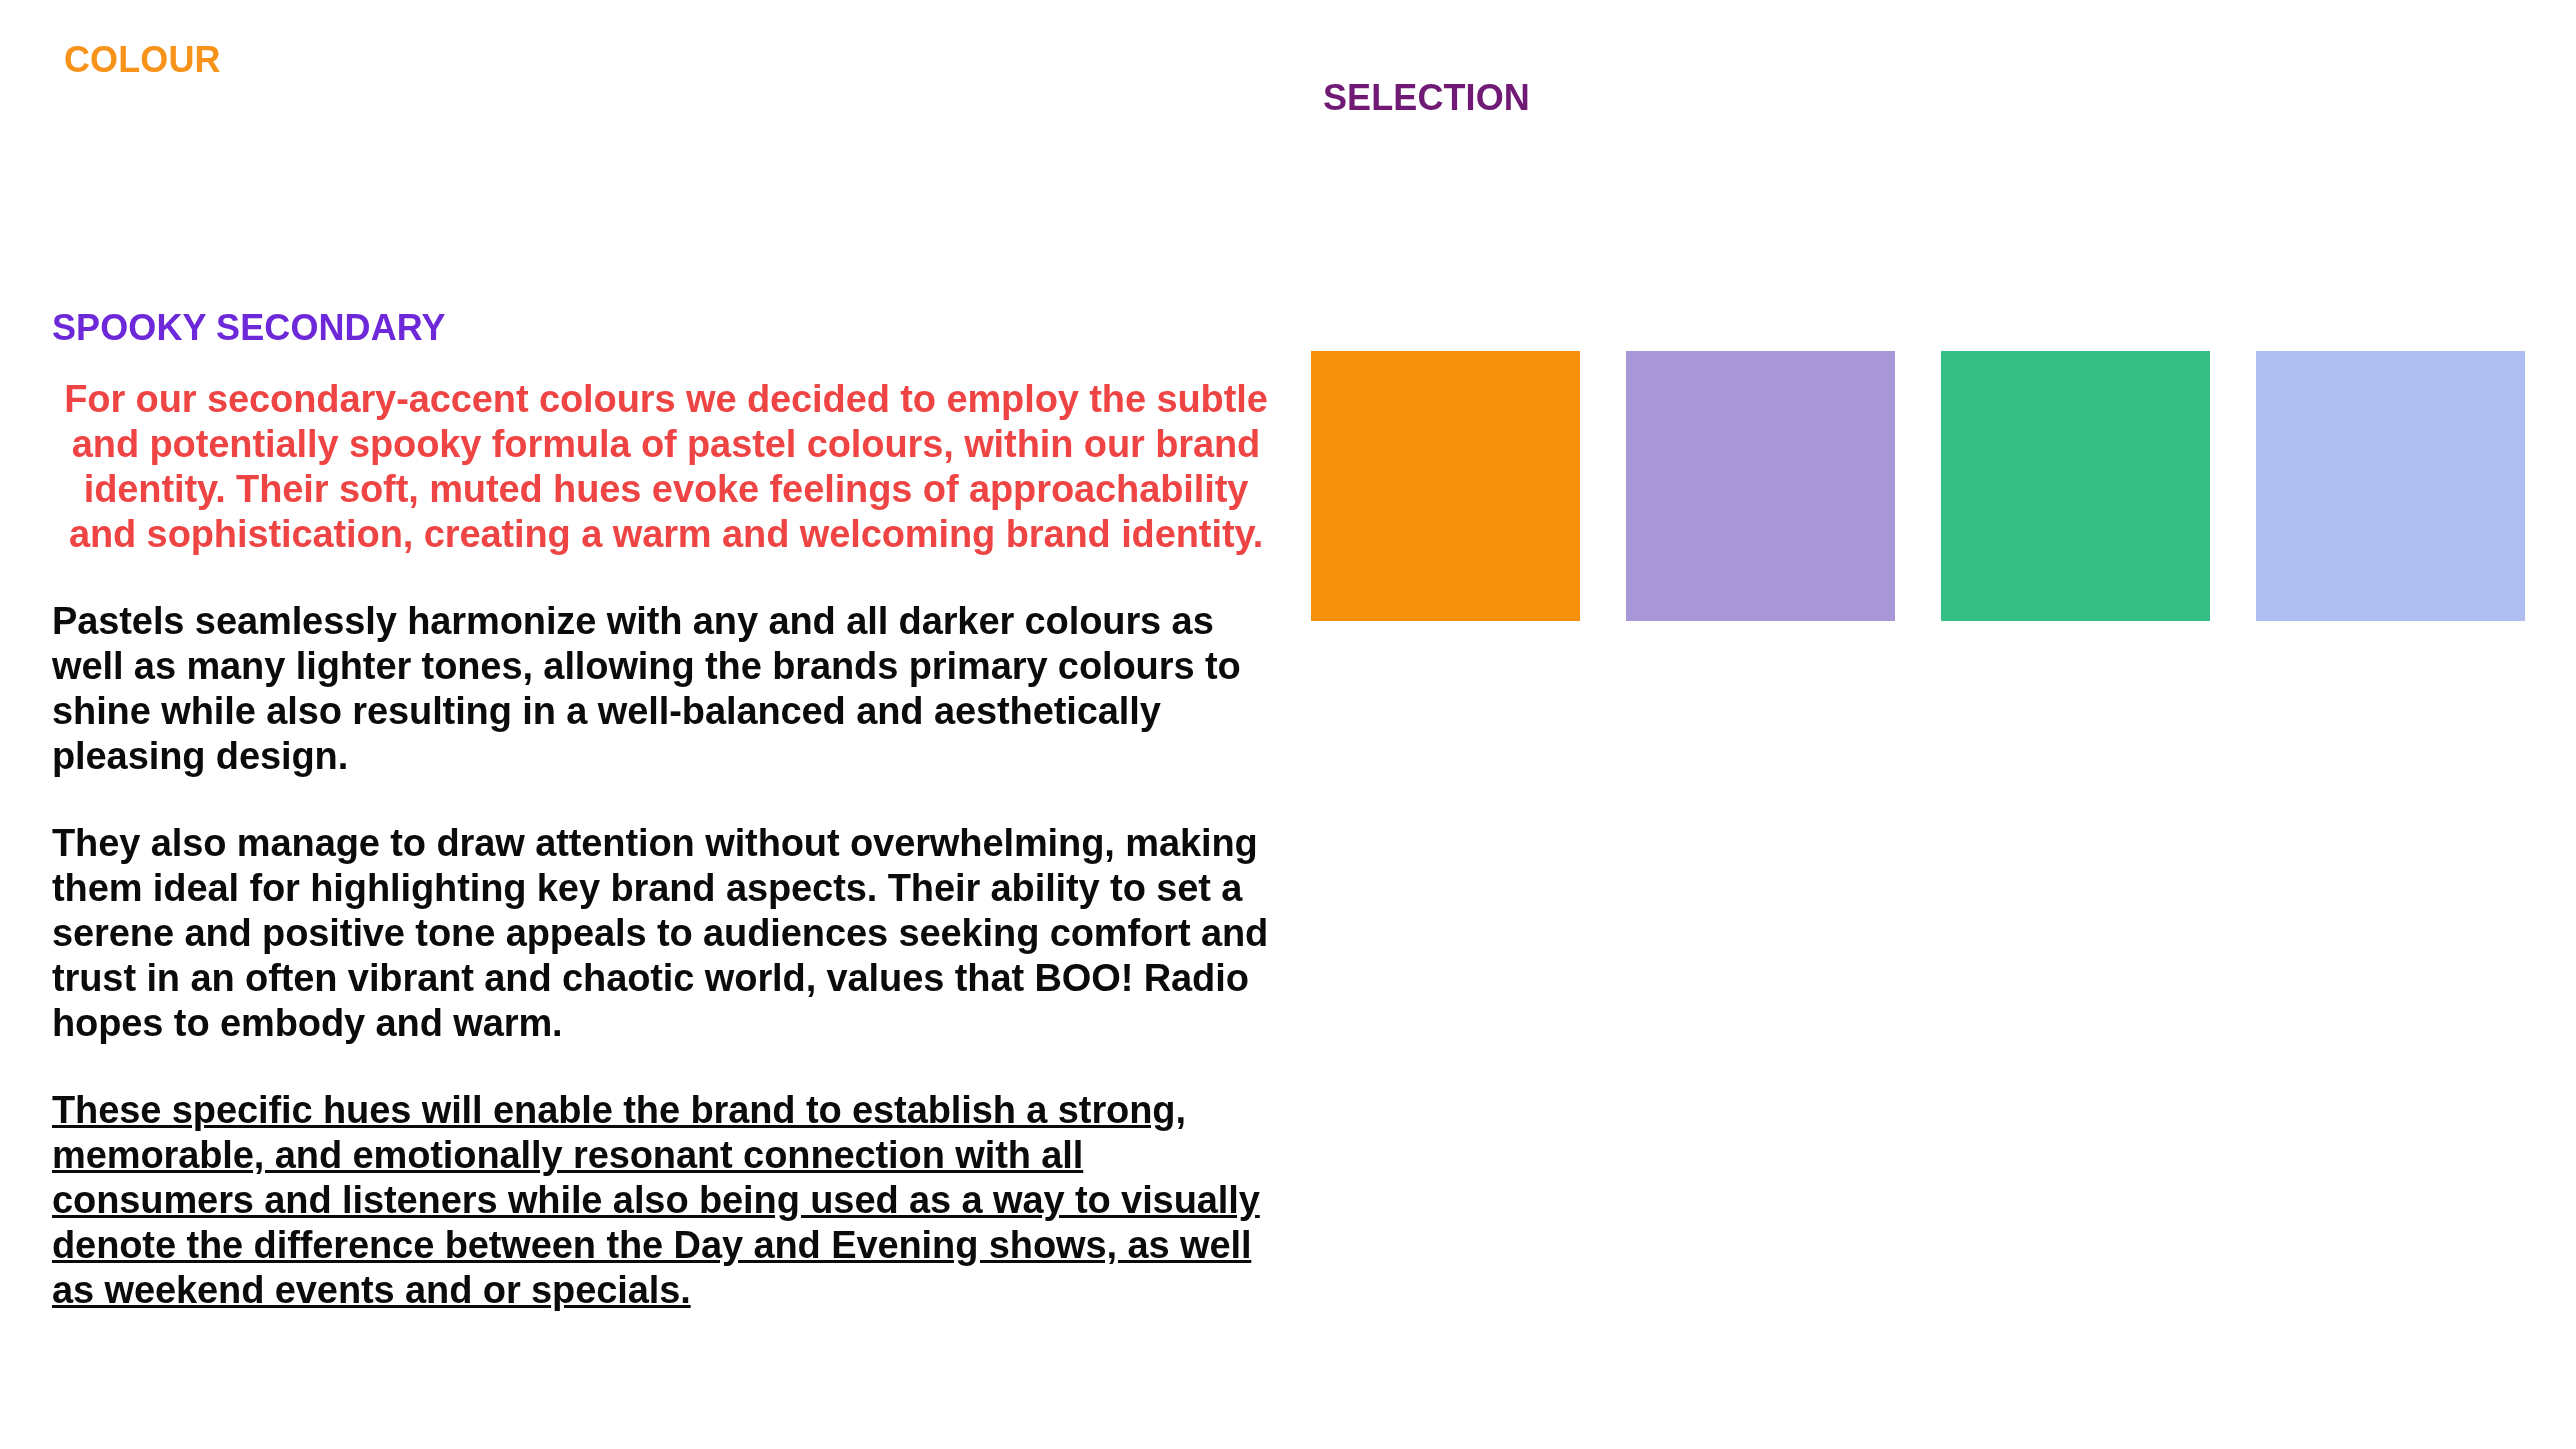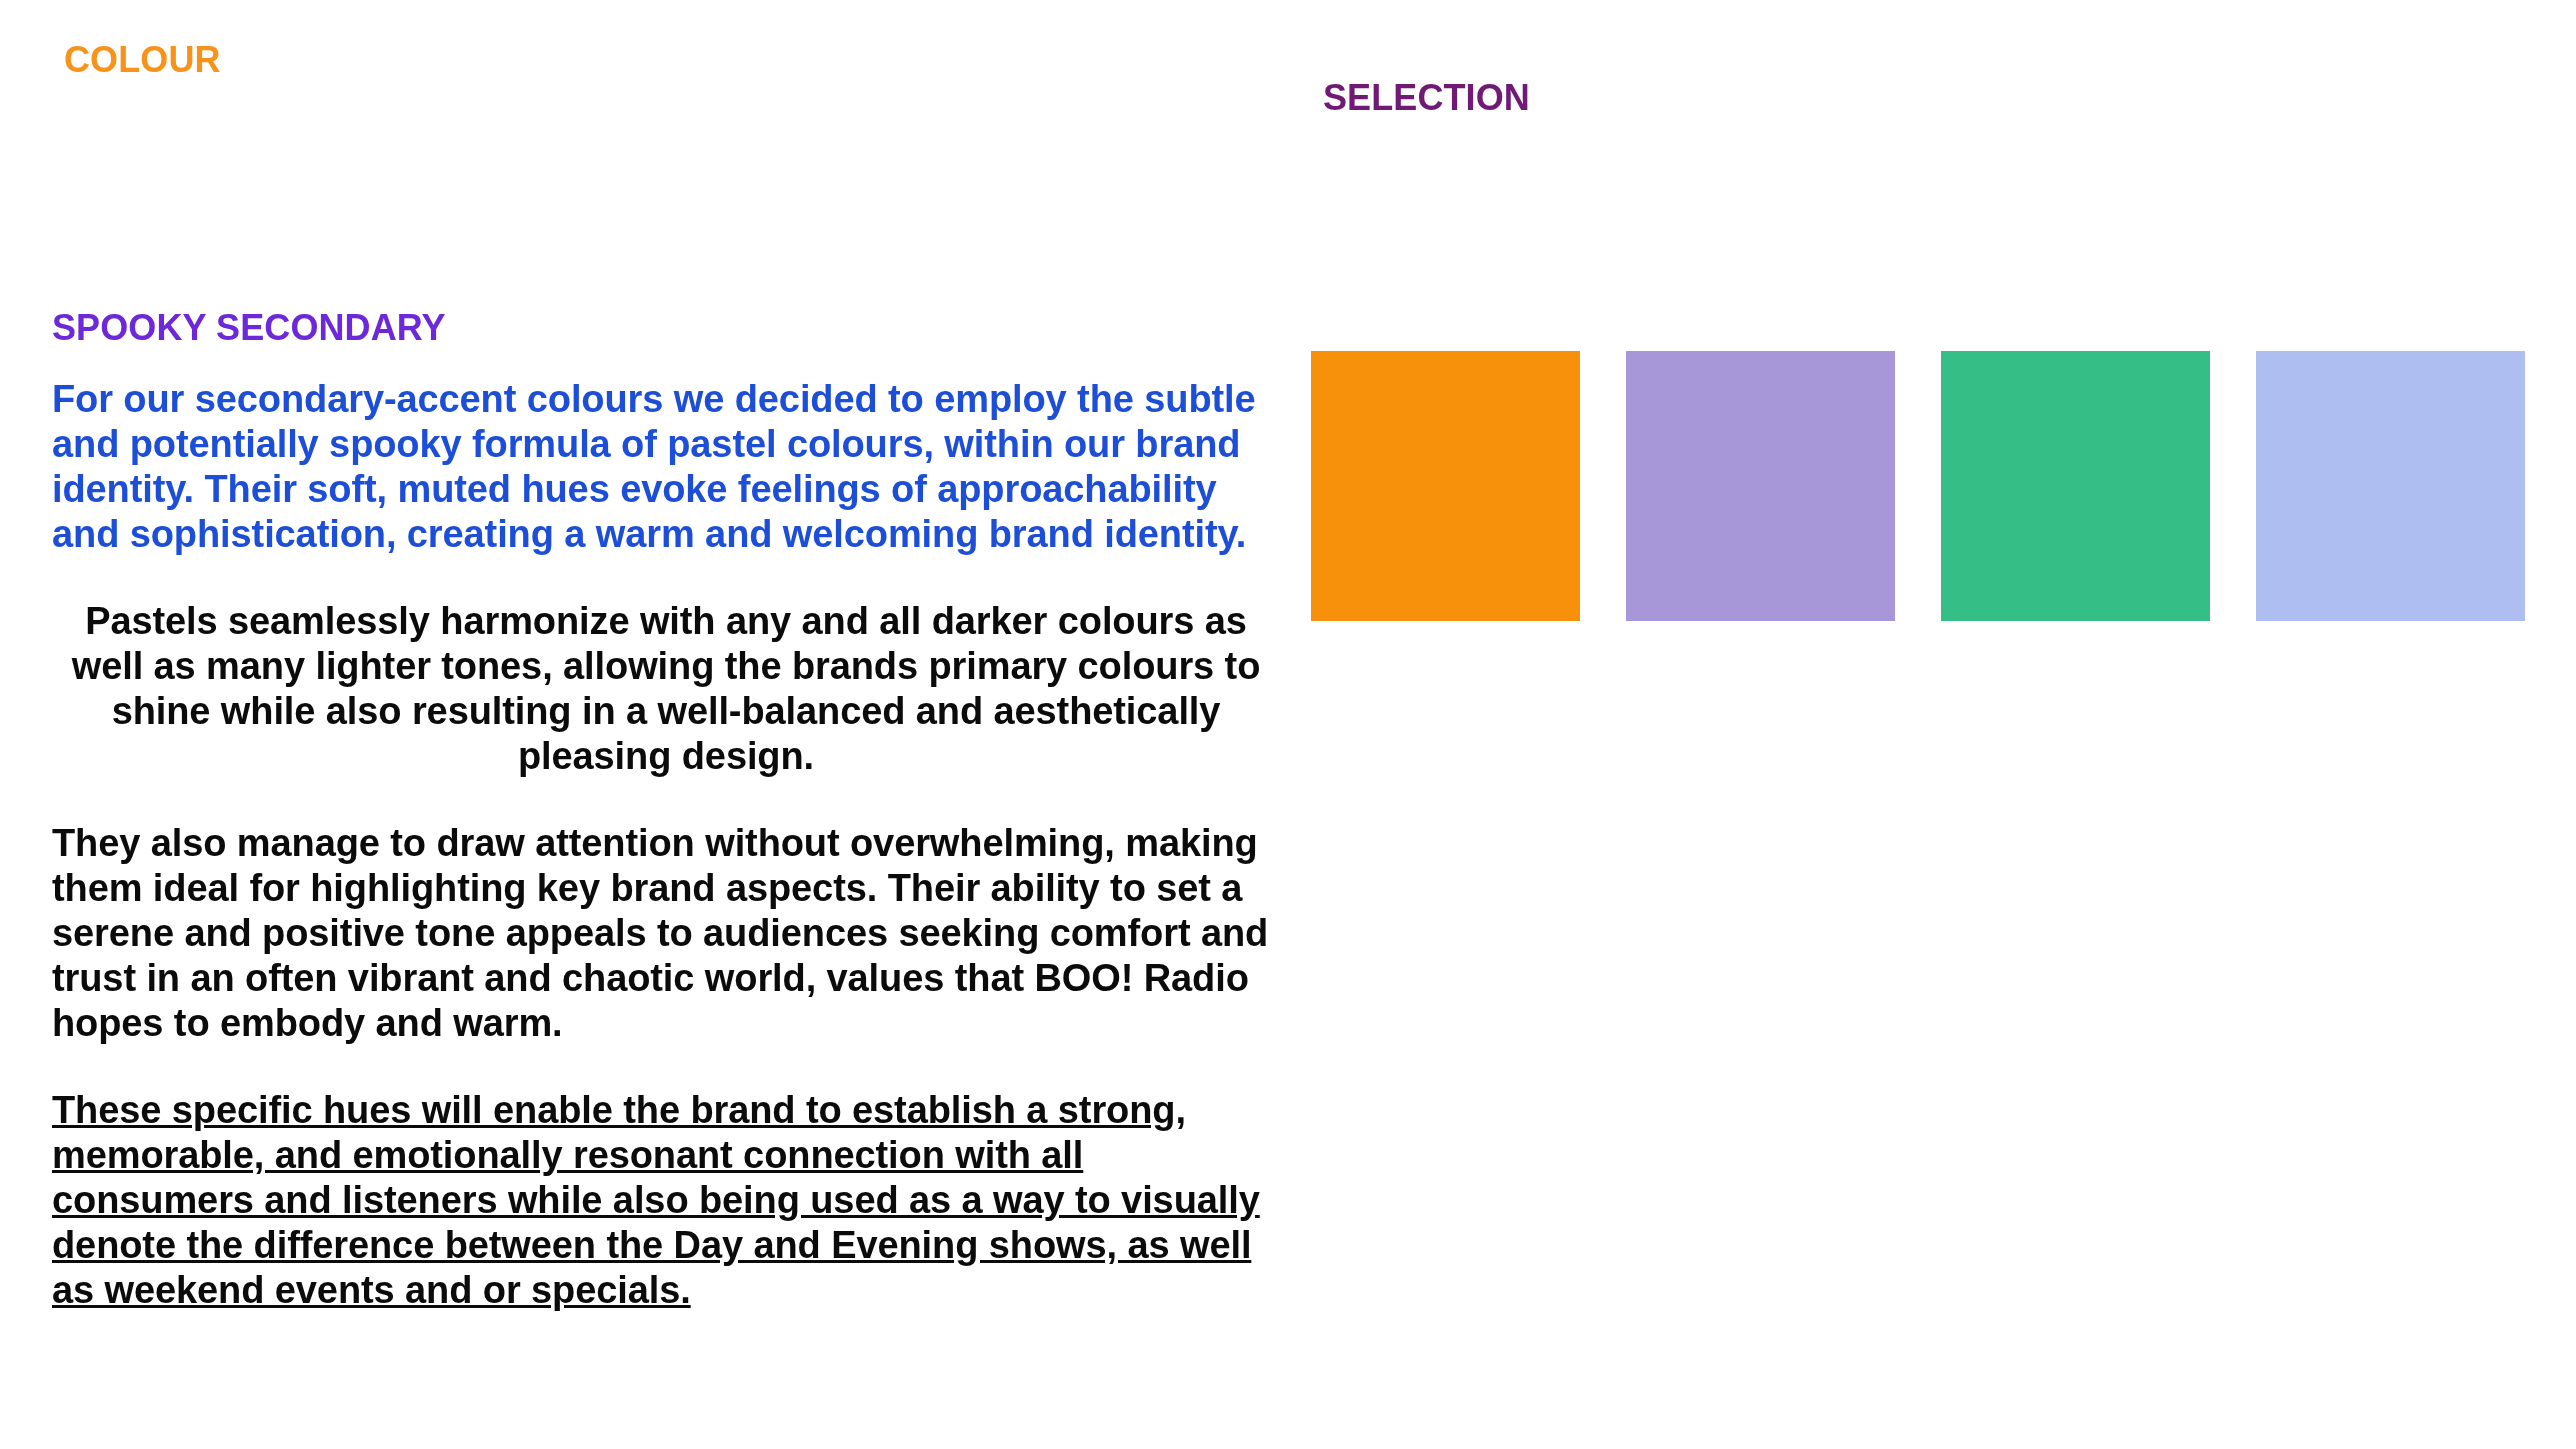--- a/index.html
+++ b/index.html
@@ -87,22 +87,22 @@
 <body style="background: rgb(255, 255, 255);">
 
 <div class="section-labels">
   <div class="section-label left" style="color: rgb(247, 147, 26);">COLOUR</div>
   <div class="section-label right" style="color: #701a75; margin-top: 38px;">SELECTION</div>
 </div>
 
 <div class="text-column">
   <h2 class="block-heading" style="color: #6d28d9;">SPOOKY SECONDARY</h2>
   <div id="paragraph-container">
-      <p class="body-paragraph" style="color: #1d4ed8;">For our secondary-accent colours we decided to employ the subtle and potentially spooky formula of pastel colours, within our brand identity. Their soft, muted hues evoke feelings of approachability and sophistication, creating a warm and welcoming brand identity.</p>
-      <p class="body-paragraph" style="color: rgb(11, 11, 11); text-align: center;">Pastels seamlessly harmonize with any and all darker colours as well as many lighter tones, allowing the brands primary colours to shine while also resulting in a well-balanced and aesthetically pleasing design.</p>
+      <p class="body-paragraph" style="color: #ef4444; text-align: center;">For our secondary-accent colours we decided to employ the subtle and potentially spooky formula of pastel colours, within our brand identity. Their soft, muted hues evoke feelings of approachability and sophistication, creating a warm and welcoming brand identity.</p>
+      <p class="body-paragraph" style="color: rgb(11, 11, 11);">Pastels seamlessly harmonize with any and all darker colours as well as many lighter tones, allowing the brands primary colours to shine while also resulting in a well-balanced and aesthetically pleasing design.</p>
       <p class="body-paragraph" style="color: rgb(11, 11, 11);">They also manage to draw attention without overwhelming, making them ideal for highlighting key brand aspects. Their ability to set a serene and positive tone appeals to audiences seeking comfort and trust in an often vibrant and chaotic world, values that BOO! Radio hopes to embody and warm.</p>
       <p class="body-paragraph" style="color: rgb(11, 11, 11); text-decoration: underline;">These specific hues will enable the brand to establish a strong, memorable, and emotionally resonant connection with all consumers and listeners while also being used as a way to visually denote the difference between the Day and Evening shows, as well as weekend events and or specials.</p>
     </div>
 </div>
 
 <div class="swatch-strip" id="swatch-strip">
     <div class="swatch" style="background: rgb(247, 144, 10);"></div>
     <div class="swatch" style="background: rgb(167, 151, 216);"></div>
     <div class="swatch" style="background: rgb(54, 190, 135);"></div>
     <div class="swatch" style="background: rgb(175, 190, 240);"></div>

